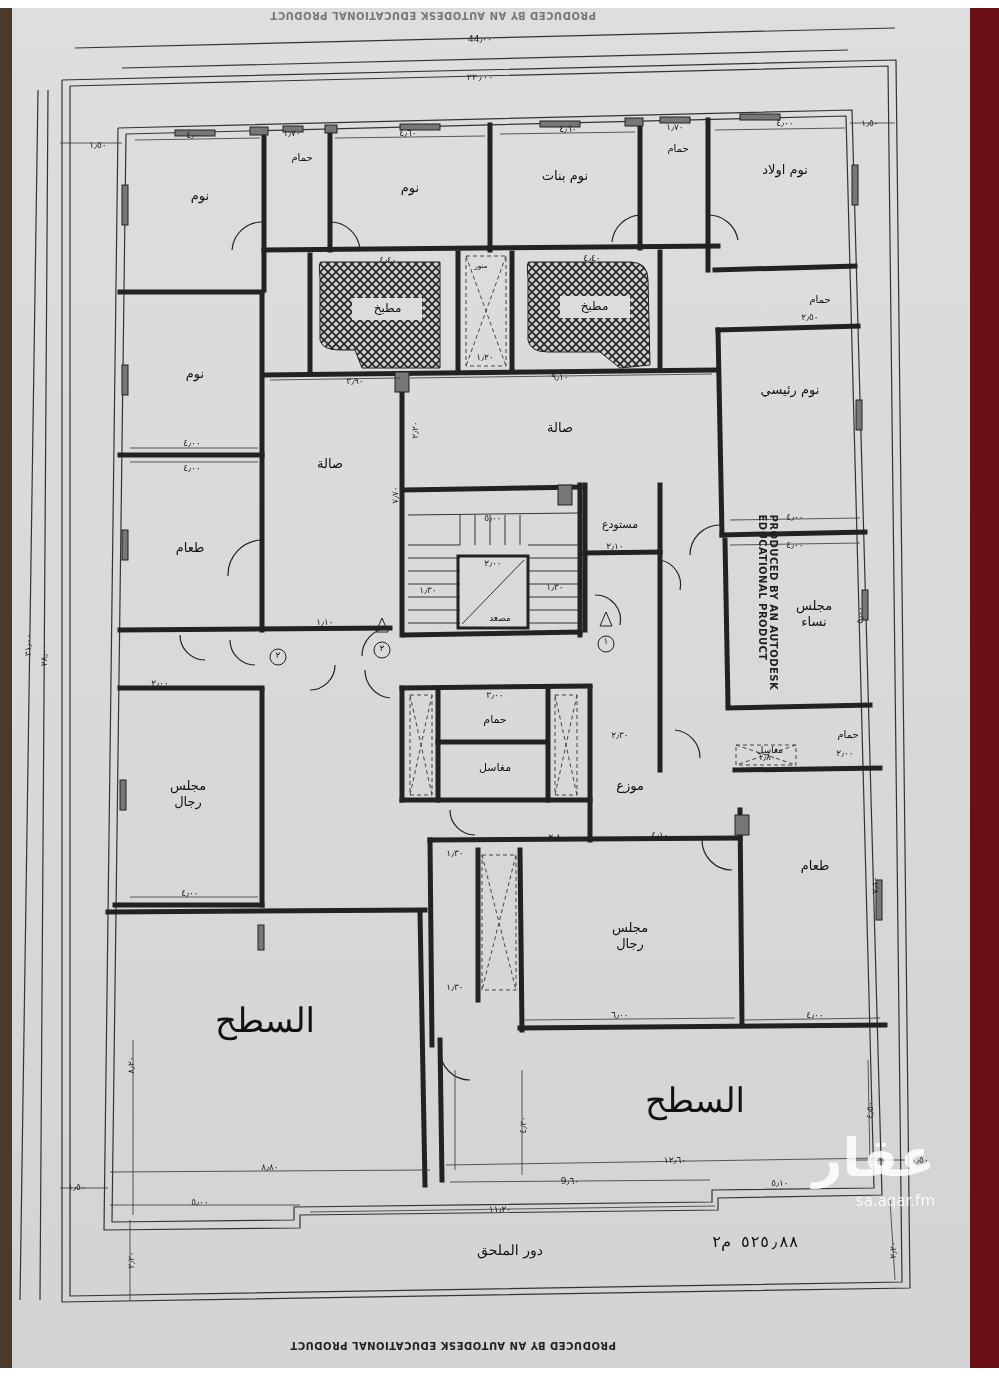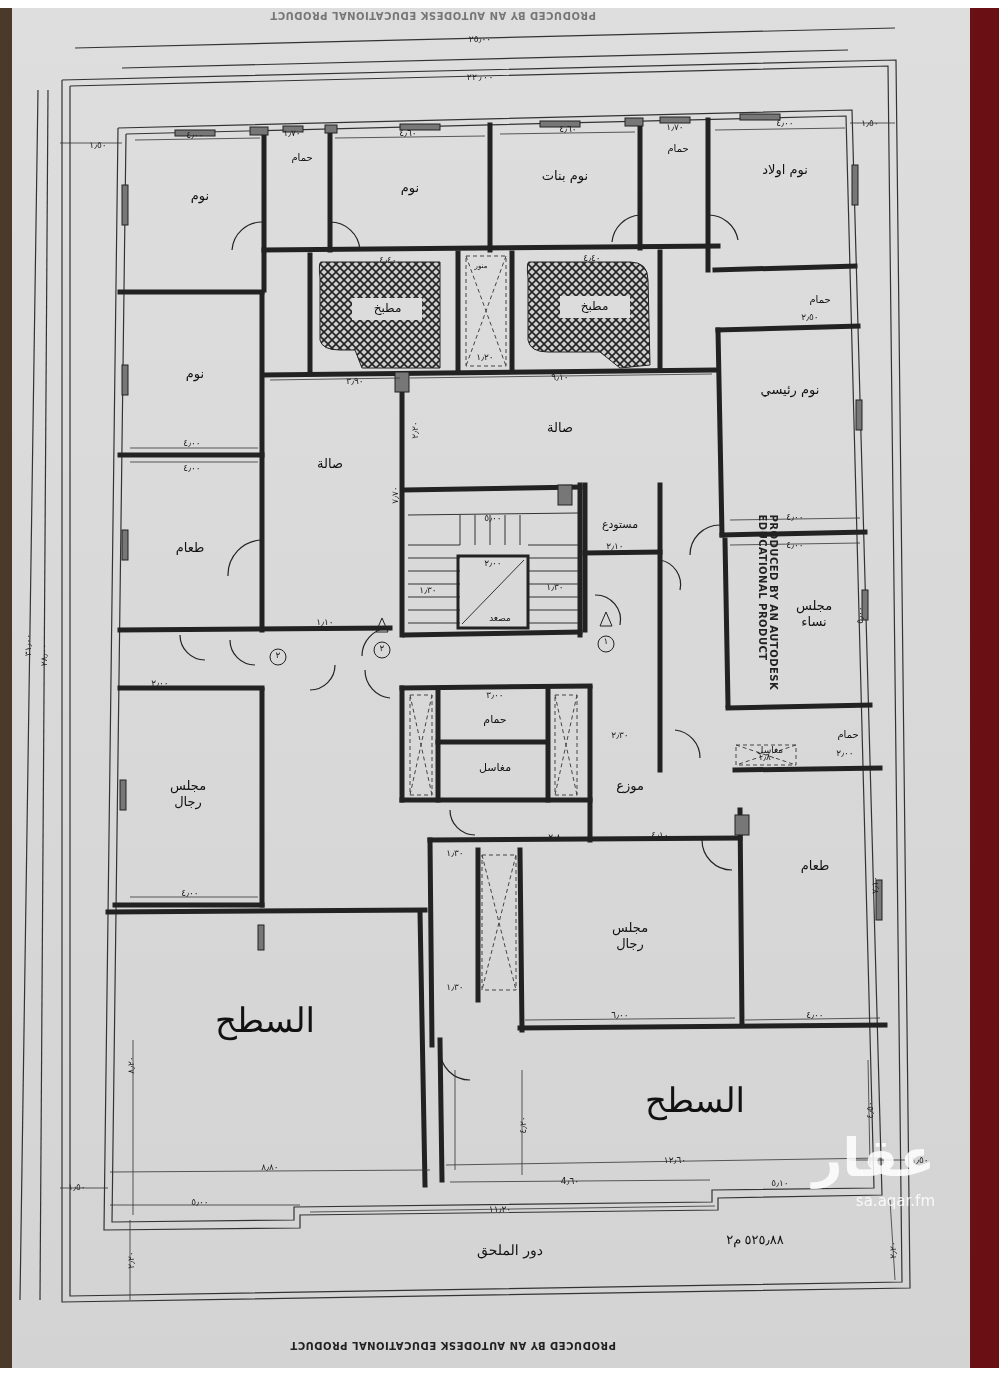--- a/index.html
+++ b/index.html
@@ -9,21 +9,21 @@
   .photo-bg{position:absolute;left:0;top:8px;width:999px;height:1360px;background:linear-gradient(90deg,#4a3a2a 0%,#6b2a20 50%,#6a0f14 100%);}
   .paper{position:absolute;left:12px;top:8px;width:958px;height:1360px;background:#dcdcdc;}
   .paper-shade{position:absolute;left:12px;top:8px;width:958px;height:1360px;background:linear-gradient(180deg,rgba(255,255,255,0.05),rgba(0,0,0,0.04));}
   svg.plan{position:absolute;left:0;top:0;}
   .lbl{position:absolute;font-family:"DejaVu Sans",sans-serif;color:#111;text-align:center;white-space:nowrap;direction:rtl;}
   .room{font-size:13px;line-height:16px;}
   .big{font-size:34px;font-family:"DejaVu Serif",serif;}
   .dim{font-size:9px;color:#222;}
   .wm{position:absolute;font-family:"DejaVu Sans",sans-serif;font-weight:bold;font-size:10px;letter-spacing:0.5px;color:#222;}
   .title{font-size:14px;font-family:"DejaVu Serif",serif;}
-  .area{font-size:13px;font-family:Liberation Serif, serif;}
+  .area{font-size:16px;font-family:Liberation Mono, monospace;}
   .logo{position:absolute;color:rgba(255,255,255,0.85);font-family:"DejaVu Sans",sans-serif;text-align:right;}
 </style>
 </head>
 <body>
 
 <div class="topbar"></div>
 <div class="photo-bg"></div>
 <div class="paper"></div>
 <div class="paper-shade"></div>
 
@@ -305,36 +305,36 @@
 <div class="lbl dim" style="left:540px;top:582px;width:30px;">١٫٣٠</div>
 <div class="lbl dim" style="left:310px;top:617px;width:30px;">١٫١٠</div>
 <div class="lbl dim" style="left:605px;top:730px;width:30px;">٢٫٣٠</div>
 <div class="lbl dim" style="left:510px;top:832px;width:30px;margin-left:32px;">٢٫٨٠</div>
 <div class="lbl dim" style="left:440px;top:848px;width:30px;">١٫٣٠</div>
 <div class="lbl dim" style="left:440px;top:982px;width:30px;">١٫٣٠</div>
 <div class="lbl dim" style="left:860px;top:880px;width:30px;transform:rotate(-90deg);">٧٫١٠</div>
 <div class="lbl dim" style="left:845px;top:610px;width:30px;transform:rotate(-90deg);">٥٫٠٠</div>
 <div class="lbl dim" style="left:185px;top:1197px;width:30px;">٥٫٠٠</div>
 <div class="lbl dim" style="left:480px;top:1204px;width:40px;">١١٫٢٠</div>
-<div class="lbl dim" style="left:555px;top:1176px;width:30px;">4٫٦٠</div>
+<div class="lbl dim" style="left:555px;top:1176px;width:30px;">9٫٦٠</div>
 <div class="lbl dim" style="left:765px;top:1178px;width:30px;">٥٫١٠</div>
 <div class="lbl dim" style="left:116px;top:1060px;width:30px;transform:rotate(-90deg);">٨٫٢٠</div>
 <div class="lbl dim" style="left:508px;top:1120px;width:30px;transform:rotate(-90deg);">٤٫٢٠</div>
 <div class="lbl dim" style="left:855px;top:1105px;width:30px;transform:rotate(-90deg);">٤٫٥٠</div>
 <div class="lbl dim" style="left:62px;top:1182px;width:30px;">١٫٥٠</div>
 <div class="lbl dim" style="left:905px;top:1155px;width:30px;">١٫٥٠</div>
 <div class="lbl dim" style="left:83px;top:140px;width:30px;">١٫٥٠</div>
 <div class="lbl dim" style="left:855px;top:118px;width:30px;">١٫٥٠</div>
 <div class="lbl dim" style="left:116px;top:1255px;width:30px;transform:rotate(-90deg);">٢٫٢٠</div>
 <div class="lbl dim" style="left:878px;top:1245px;width:30px;transform:rotate(-90deg);">٢٫٢٠</div>
 <div class="lbl dim" style="left:600px;top:636px;width:12px;">١</div>
 <div class="lbl dim" style="left:272px;top:650px;width:12px;">٢</div>
 <div class="lbl dim" style="left:376px;top:643px;width:12px;">٢</div>
 
-<div class="lbl dim" style="left:460px;top:34px;width:40px;">٢٥٫٠٠</div>
+<div class="lbl dim" style="left:460px;top:34px;width:40px;">44٫٠٠</div>
 <div class="lbl dim" style="left:460px;top:72px;width:40px;font-family:Liberation Mono, monospace;">٢٢٫٠٠</div>
 <div class="lbl dim" style="left:8px;top:640px;width:40px;transform:rotate(-90deg);">٣١٫٠٠</div>
 <div class="lbl dim" style="left:24px;top:650px;width:40px;transform:rotate(-90deg);">٢٨٫٠٠</div>
 
 <div class="lbl title" style="left:420px;top:1242px;width:180px;">دور الملحق</div>
 <div class="lbl area" style="left:690px;top:1232px;width:130px;">٥٢٥٫٨٨ م٢</div>
 
 <div class="wm" style="left:270px;top:10px;transform:rotate(180deg);opacity:0.55;">PRODUCED BY AN AUTODESK EDUCATIONAL PRODUCT</div>
 <div class="wm" style="left:768px;top:630px;transform:translate(-50%,-50%) rotate(90deg);transform-origin:center;">PRODUCED BY AN AUTODESK EDUCATIONAL PRODUCT</div>
 <div class="wm" style="left:290px;top:1340px;transform:rotate(180deg);">PRODUCED BY AN AUTODESK EDUCATIONAL PRODUCT</div>

